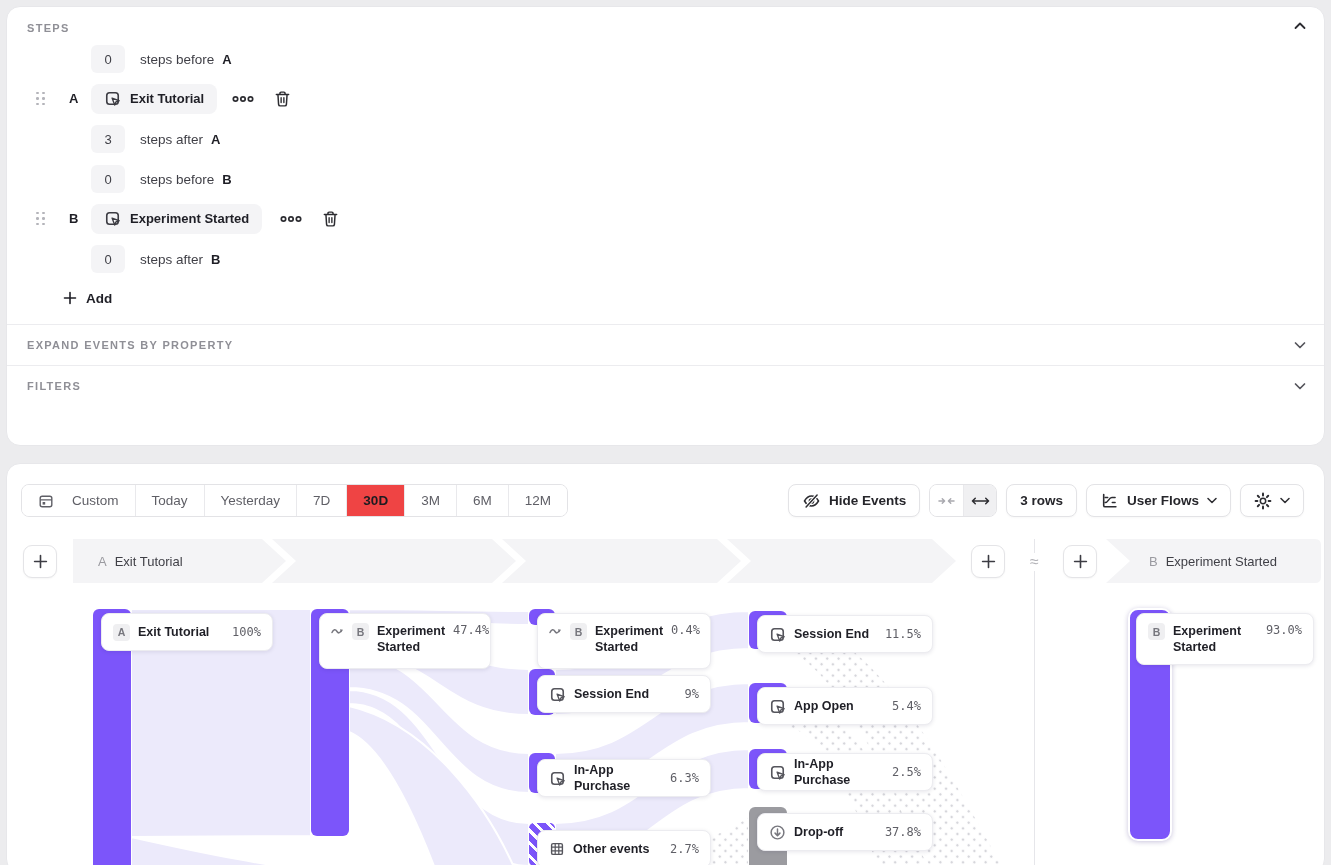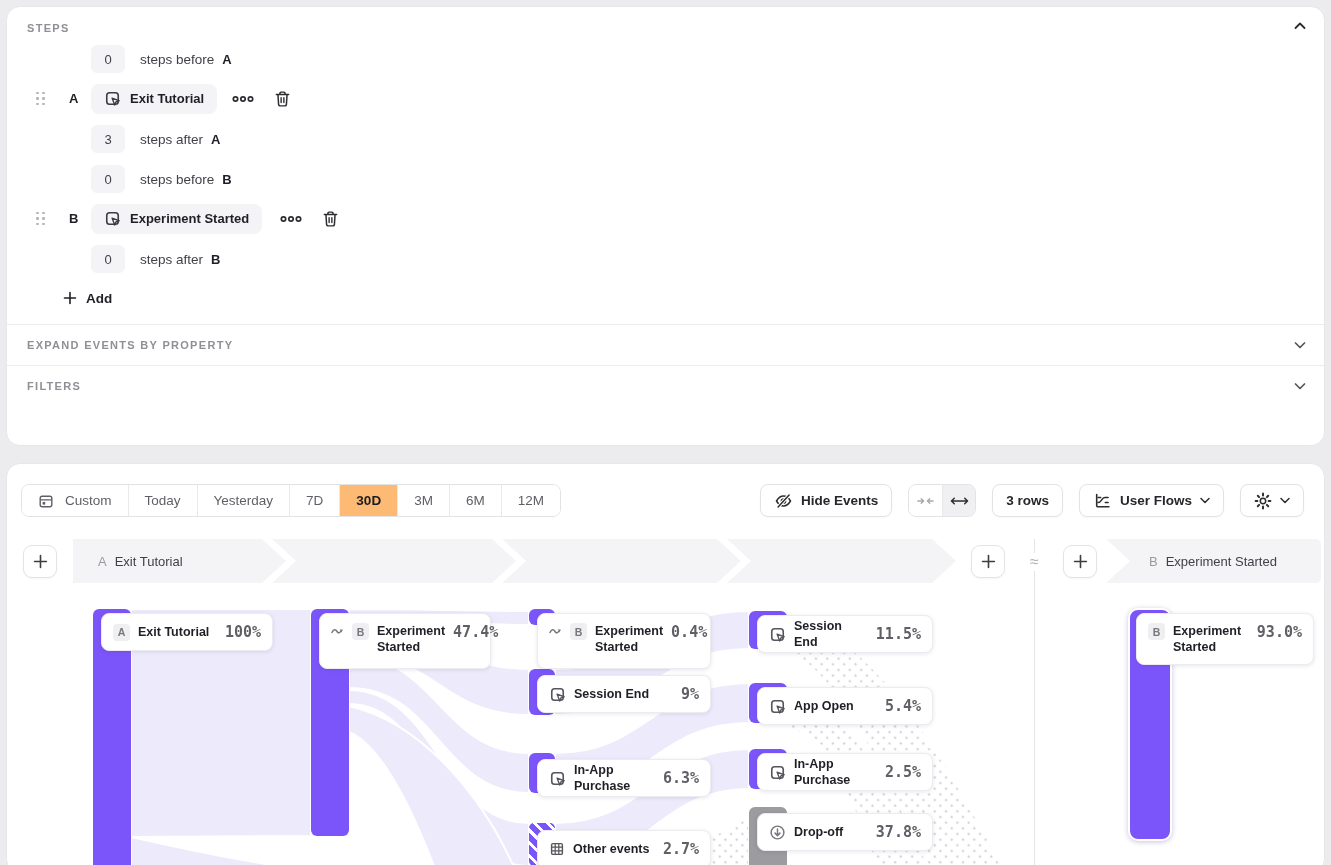--- a/index.html
+++ b/index.html
@@ -26,24 +26,24 @@
   .evt-btn { position:absolute; left:84px; height:30px; display:flex; align-items:center; gap:9px; background:#f4f4f6; border:none; border-radius:8px; padding:0 13px; font-family:inherit; font-size:13px; font-weight:700; color:#1f1f26; cursor:pointer; }
   .icon-btn { background:none; border:none; cursor:pointer; position:absolute; display:flex; align-items:center; }
 
   .add-btn { position:absolute; left:56px; top:278px; height:26px; display:flex; align-items:center; gap:9px; background:none; border:none; font-family:inherit; font-size:13.5px; font-weight:700; color:#1f1f26; cursor:pointer; }
 
   .section-row { position:absolute; left:0; width:100%; height:41px; border-top:1px solid #ececef; display:flex; align-items:center; justify-content:space-between; padding:0 18px 0 20px; cursor:pointer; }
 
   
   .toolbar { position:absolute; top:20px; left:14px; right:14px; height:33px; }
   .seg-dates { position:absolute; left:0; top:0; display:inline-flex; height:33px; background:#fff; border:1px solid #e3e3e6; border-radius:8px; overflow:hidden; }
-  .seg-dates button { display:flex; align-items:center; gap:11px; padding:0 16px; background:#fff; border:none; border-left:1px solid #e9e9ec; font-family:inherit; font-size:13.5px; color:#5f5f66; cursor:pointer; white-space:nowrap; }
+  .seg-dates button { display:flex; align-items:center; gap:18px; padding:0 16px; background:#fff; border:none; border-left:1px solid #e9e9ec; font-family:inherit; font-size:13.5px; color:#5f5f66; cursor:pointer; white-space:nowrap; }
   .seg-dates button:first-child { border-left:none; }
-  .seg-dates button.sel { background:#fdba74; color:#1c1c21; font-weight:700; }
-  .tb-right { position:absolute; right:6px; top:0; display:flex; gap:16px; }
+  .seg-dates button.sel { background:#ef4444; color:#1c1c21; font-weight:700; }
+  .tb-right { position:absolute; right:6px; top:0; display:flex; gap:9px; }
   .tb-btn { height:33px; display:flex; align-items:center; gap:8px; background:#fff; border:1px solid #e3e3e6; border-radius:8px; padding:0 13px; font-family:inherit; font-size:13.5px; font-weight:700; color:#26262b; cursor:pointer; box-shadow:0 1px 2px rgba(0,0,0,.03); }
   .seg-pair { height:33px; display:flex; background:#fff; border:1px solid #e3e3e6; border-radius:8px; overflow:hidden; }
   .seg-pair button { width:33px; display:flex; align-items:center; justify-content:center; background:#fff; border:none; cursor:pointer; }
   .seg-pair button + button { border-left:1px solid #e9e9ec; }
   .seg-pair button.sel { background:#f0f0f2; }
 
   
   .flow { position:absolute; left:0; top:73px; width:1319px; height:337px; }
   .links-svg { position:absolute; left:0; top:0; }
   .band-svg { position:absolute; left:0; top:2px; }
@@ -59,21 +59,21 @@
   .bar.striped { background:repeating-linear-gradient(45deg,#7C55FA 0 6px,#ffffff 6px 9px); border-radius:5px; }
   .bar.rtop { border-radius:6px 6px 0 0; }
   .bar.rall { border-radius:6px; }
   .bar.outlined { border:2px solid #fff; border-radius:10px; box-shadow:0 1px 5px rgba(40,20,120,.25); }
 
   .flow-card { position:absolute; background:#fff; border:1px solid #ececf0; border-radius:8px; box-shadow:0 1px 4px rgba(20,12,60,.10); display:flex; align-items:center; gap:8px; padding:0 11px; cursor:pointer; }
   .flow-card.top { align-items:flex-start; padding-top:9px; }
   .fc-badge { width:17px; height:17px; flex:0 0 17px; background:#efeff1; border-radius:4px; display:flex; align-items:center; justify-content:center; font-size:10.5px; font-weight:700; color:#77777e; }
   .fc-name { font-size:12.5px; font-weight:700; color:#1f1f26; line-height:1.3; }
   .fc-name.wrap { max-width:82px; }
-  .fc-pct { margin-left:auto; font-family:"DejaVu Sans Mono", monospace; font-size:15px; color:#5f5f66; white-space:nowrap;font-weight:bold; }
+  .fc-pct { margin-left:auto; font-family:"DejaVu Sans Mono", monospace; font-size:12px; color:#5f5f66; white-space:nowrap; }
   svg { display:block; }
 </style>
 </head>
 <body>
 
 <div class="page">
 
   <section class="card card-top">
     <div class="panel-head sec-label">STEPS</div>
     <span class="head-chevron">

